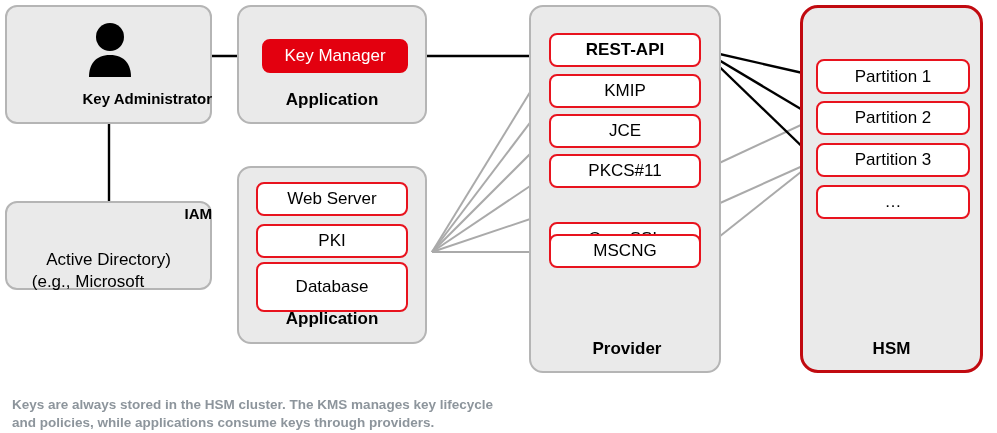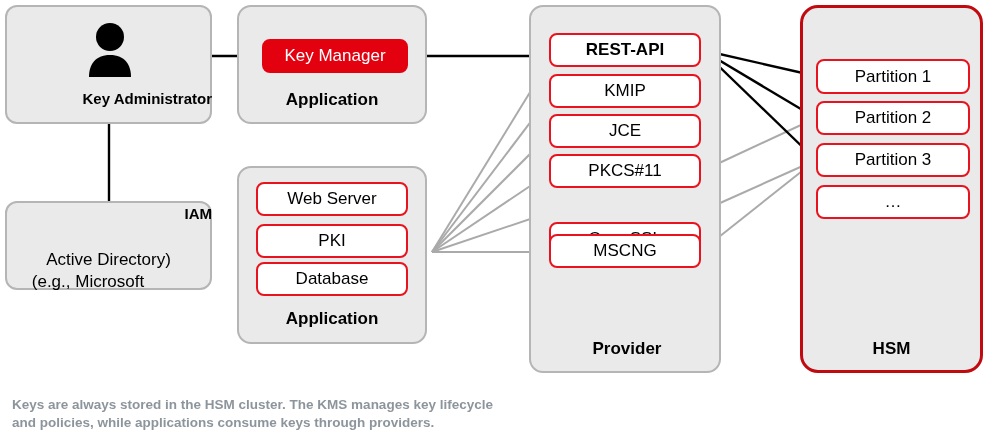--- a/index.html
+++ b/index.html
@@ -165,21 +165,21 @@
   <div class="plain-sub" style="left:5px; top:227px; width:166px;margin-top:44px;">(e.g., Microsoft</div>
   <div class="plain-sub" style="left:5px; top:249px; width:207px;">Active Directory)</div>
 
   <div class="container-box" style="left:237px; top:5px; width:190px; height:119px;"></div>
   <div class="item-box filled" style="left:262px; top:39px; width:146px; height:34px;">Key Manager</div>
   <div class="container-label" style="left:237px; top:90px; width:190px;">Application</div>
 
   <div class="container-box" style="left:237px; top:166px; width:190px; height:178px;"></div>
   <div class="item-box" style="left:256px; top:182px; width:152px; height:34px;">Web Server</div>
   <div class="item-box" style="left:256px; top:224px; width:152px; height:34px;">PKI</div>
-  <div class="item-box" style="left:256px; top:262px; width:152px; height:34px;">Database</div>
+  <div class="item-box" style="left:256px; top:262px; width:152px; height:50px;">Database</div>
   <div class="container-label" style="left:237px; top:309px; width:190px;">Application</div>
 
   <div class="container-box" style="left:529px; top:5px; width:192px; height:368px;"></div>
   <div class="item-box" style="left:549px; top:33px; width:152px; height:34px;font-weight:bold;">REST-API</div>
   <div class="item-box" style="left:549px; top:74px; width:152px; height:34px;">KMIP</div>
   <div class="item-box" style="left:549px; top:114px; width:152px; height:34px;">JCE</div>
   <div class="item-box" style="left:549px; top:154px; width:152px; height:34px;">PKCS#11</div>
   <div class="item-box" style="left:549px; top:194px; width:152px; height:34px;margin-top:28px;">OpenSSL</div>
   <div class="item-box" style="left:549px; top:234px; width:152px; height:34px;">MSCNG</div>
   <div class="container-label" style="left:529px; top:339px; width:196px;">Provider</div>

